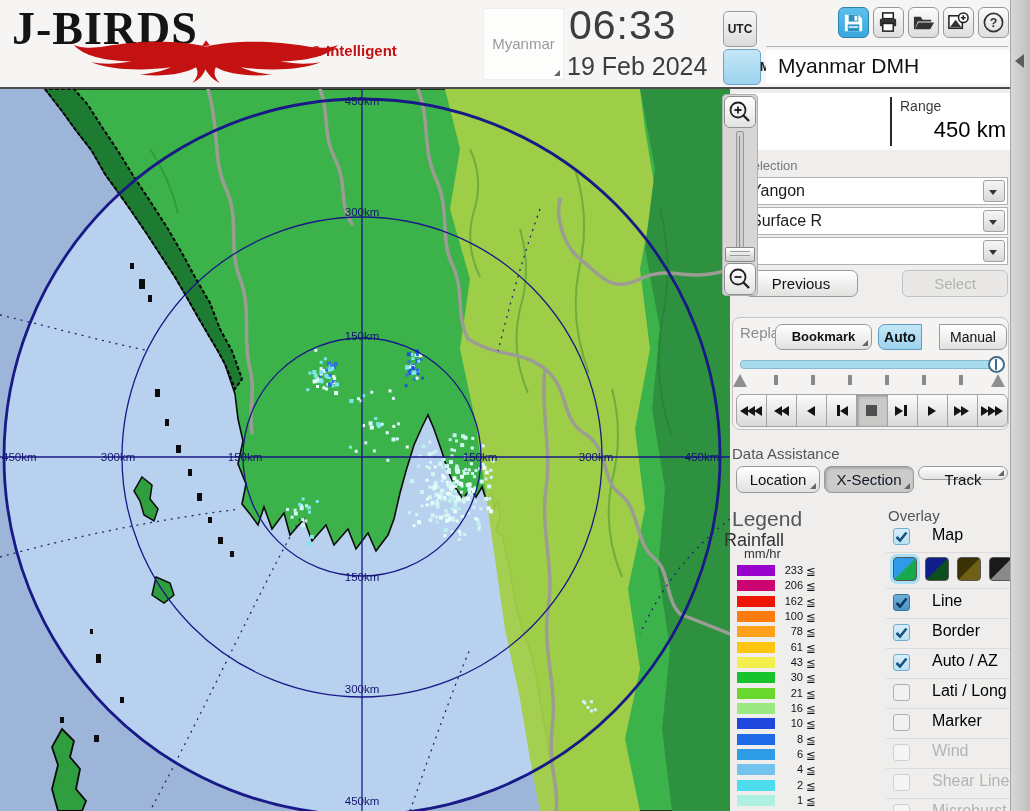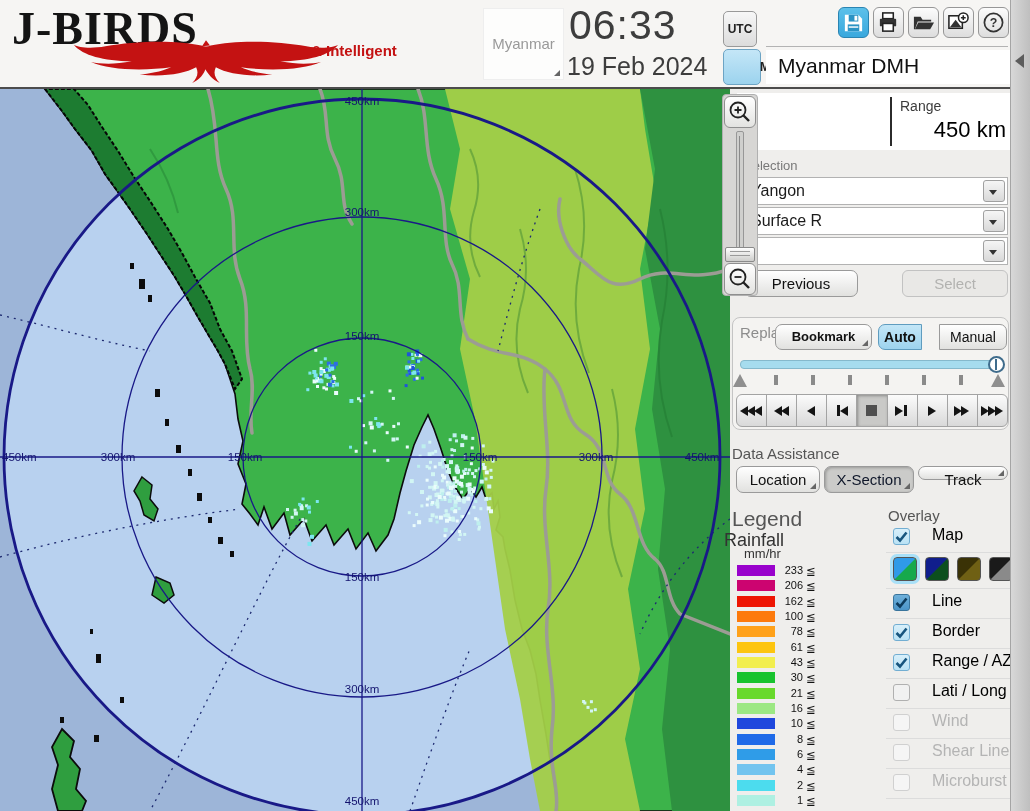--- a/index.html
+++ b/index.html
@@ -861,27 +861,31 @@
           </svg>
         </span>
         <span class="olabel">Border</span>
       </div>
       <div class="orow">
         <span class="cb checked">
           <svg width="13" height="12" viewBox="0 0 13 12">
             <polyline points="1.5,6 5,9.5 11.5,1.5" fill="none" stroke="#17557e" stroke-width="2.6"></polyline>
           </svg>
         </span>
-        <span class="olabel">Range / AZ</span>
+        <span class="olabel">Auto / AZ</span>
       </div>
       <div class="orow">
         <span class="cb"></span>
         <span class="olabel">Lati / Long</span>
       </div>
       <div class="orow">
+        <span class="cb"></span>
+        <span class="olabel">Marker</span>
+      </div>
+      <div class="orow">
         <span class="cb disabled"></span>
         <span class="olabel disabled">Wind</span>
       </div>
       <div class="orow">
         <span class="cb disabled"></span>
         <span class="olabel disabled">Shear Line</span>
       </div>
       <div class="orow">
         <span class="cb disabled"></span>
         <span class="olabel disabled">Microburst</span>

